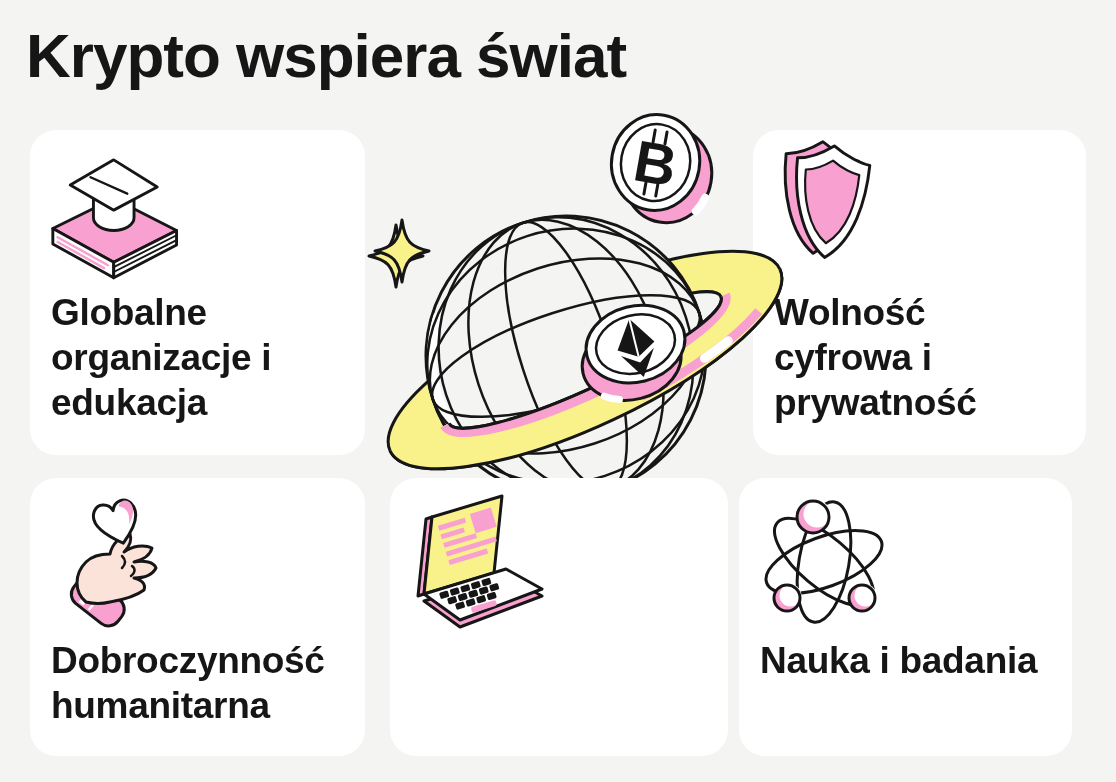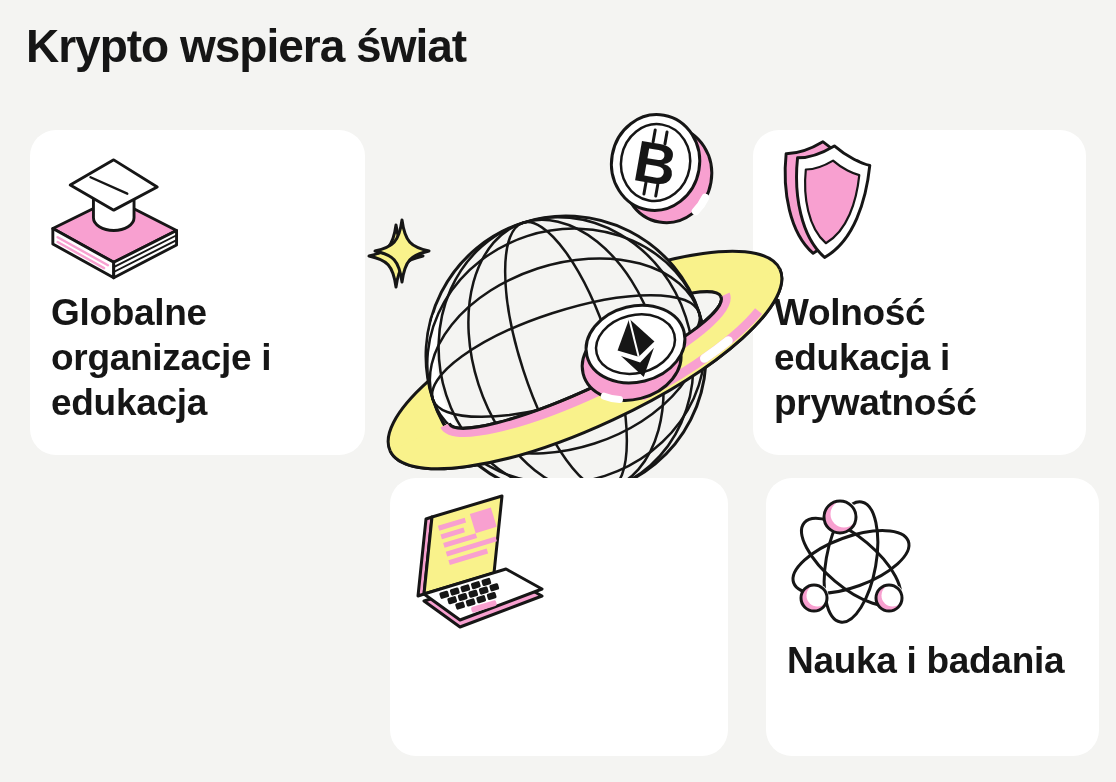--- a/index.html
+++ b/index.html
@@ -1,25 +1,25 @@
 <!DOCTYPE html>
 <html style="--bg: #F4F4F2; --card: #FFFFFF; --ink: #161616; --pink: #F8A0D0; --pink_light: #FBC9E4; --yellow: #F9F28B; --skin: #FBE3DA;"><head>
 <meta charset="utf-8">
 <style>
   html,body{margin:0;padding:0}
   .stage{position:relative;width:1116px;height:782px;background:var(--bg,#F4F4F2);
          overflow:hidden;font-family:"Liberation Sans",sans-serif;color:var(--ink,#161616)}
-  .title{position:absolute;left:26px;top:20px;margin:0;font-size:46px;line-height:1.15;
+  .title{position:absolute;left:26px;top:20px;margin:0;font-size:62px;line-height:1.15;
          font-weight:700;letter-spacing:-1px}
   .card{position:absolute;background:var(--card,#fff);border-radius:26px;z-index:3}
   .c1{left:30px;top:130px;width:335px;height:325px}
   .c2{left:753px;top:130px;width:333px;height:325px;z-index:1}
   .c3{left:30px;top:478px;width:335px;height:278px}
   .c4{left:390px;top:478px;width:338px;height:278px}
-  .c5{left:766px;top:478px;width:333px;height:278px}
+  .c5{left:739px;top:478px;width:333px;height:278px}
   .card-label{position:absolute;left:21px;top:160px;font-size:37px;line-height:45px;
               font-weight:700;letter-spacing:-0.3px;white-space:pre-line}
   .icon{position:absolute;overflow:visible}
   .hero{position:absolute;left:360px;top:100px;width:430px;height:470px;z-index:2;overflow:visible}
   
   .sk{stroke:var(--ink,#161616);stroke-width:3;stroke-linejoin:round;stroke-linecap:round}
   .sk25{stroke-width:2.5}.sk2{stroke-width:2}
   .fw{fill:#fff}.fn{fill:none}.fk{fill:var(--ink,#161616)}
   .fp{fill:var(--pink,#F8A0D0)}.fy{fill:var(--yellow,#F9F28B)}
   .fs{fill:var(--skin,#FBE3DA)}.fbg{fill:var(--bg,#F4F4F2)}
@@ -108,24 +108,43 @@
 
   <div class="card c2">
     <svg class="icon" style="left:30px;top:16px;width:108px" viewBox="0 0 110 140">
       <g transform="rotate(6 50 60)">
         <path class="fp sk" transform="translate(-12,-3)" d="M46,0 C60,10 76,15 84,16 C84,52 76,94 48,114 C22,96 10,54 10,16 C20,15 34,9 46,0 Z"></path>
         <path class="fw sk" d="M46,0 C60,10 76,15 84,16 C84,52 76,94 48,114 C22,96 10,54 10,16 C20,15 34,9 46,0 Z"></path>
         <path class="fp sk" stroke-width="4" transform="translate(47,58) scale(0.74) translate(-47,-58)" d="M46,0 C60,10 76,15 84,16 C84,52 76,94 48,114 C22,96 10,54 10,16 C20,15 34,9 46,0 Z"></path>
       </g>
     </svg>
     <div class="card-label">Wolność
-edukacja i
+cyfrowa i
 prywatność</div>
   </div>
 
+  <div class="card c3">
+    <svg class="icon" style="left:22px;top:20px;width:115px" viewBox="0 0 115 135">
+      <g transform="rotate(38 42 102)">
+        <rect class="fp sk" x="18" y="86" width="56" height="30" rx="12"></rect>
+        <path d="M34,89 L34,113" stroke="#fff" stroke-width="6" fill="none"></path>
+        <path d="M44,89 L44,113" stroke="#fff" stroke-width="2.5" fill="none"></path>
+      </g>
+      <path class="fs sk" d="M34,104 C22,94 22,76 34,64 C40,58 50,56 58,56 C60,46 68,38 78,36 C80,42 78,48 72,54
+               C80,48 92,46 100,50 C98,58 90,62 82,64 C92,62 102,64 104,70 C100,78 90,80 82,80
+               C90,82 94,86 92,92 C84,98 70,102 58,104 C50,106 42,106 34,104 Z"></path>
+      <path class="fn sk sk25" d="M70,58 C74,62 74,66 70,70 M80,68 C84,71 83,75 79,78"></path>
+      <g transform="translate(38,0) rotate(-14 27 24)">
+        <path class="fw sk" d="M28,46 C10,32 1,19 7,9 C12,1 23,3 26,12 C29,3 40,1 45,9 C51,19 45,32 28,46 Z"></path>
+        <path class="fp" d="M32,9 C36,3 43,4 45,10 C47,16 44,23 38,29 C42,20 40,12 32,9 Z"></path>
+      </g>
+    </svg>
+    <div class="card-label">Dobroczynność
+humanitarna</div>
+  </div>
 
   <div class="card c4">
     <svg class="icon" style="left:25px;top:18px;width:130px" viewBox="0 0 130 135">
       <path class="fp sk" d="M9,98 L17,21 L11,23 L3,100 Z"></path>
       <polygon class="fy sk" points="9,98 17,21 87,0 79,77"></polygon>
       <g transform="translate(22,27) rotate(-17)">
         <rect class="fp" x="34" y="1" width="22" height="20"></rect>
         <rect class="fp" x="0" y="3" width="28" height="5"></rect>
         <rect class="fp" x="0" y="12" width="24" height="5"></rect>
         <rect class="fp" x="0" y="21" width="34" height="5"></rect>

